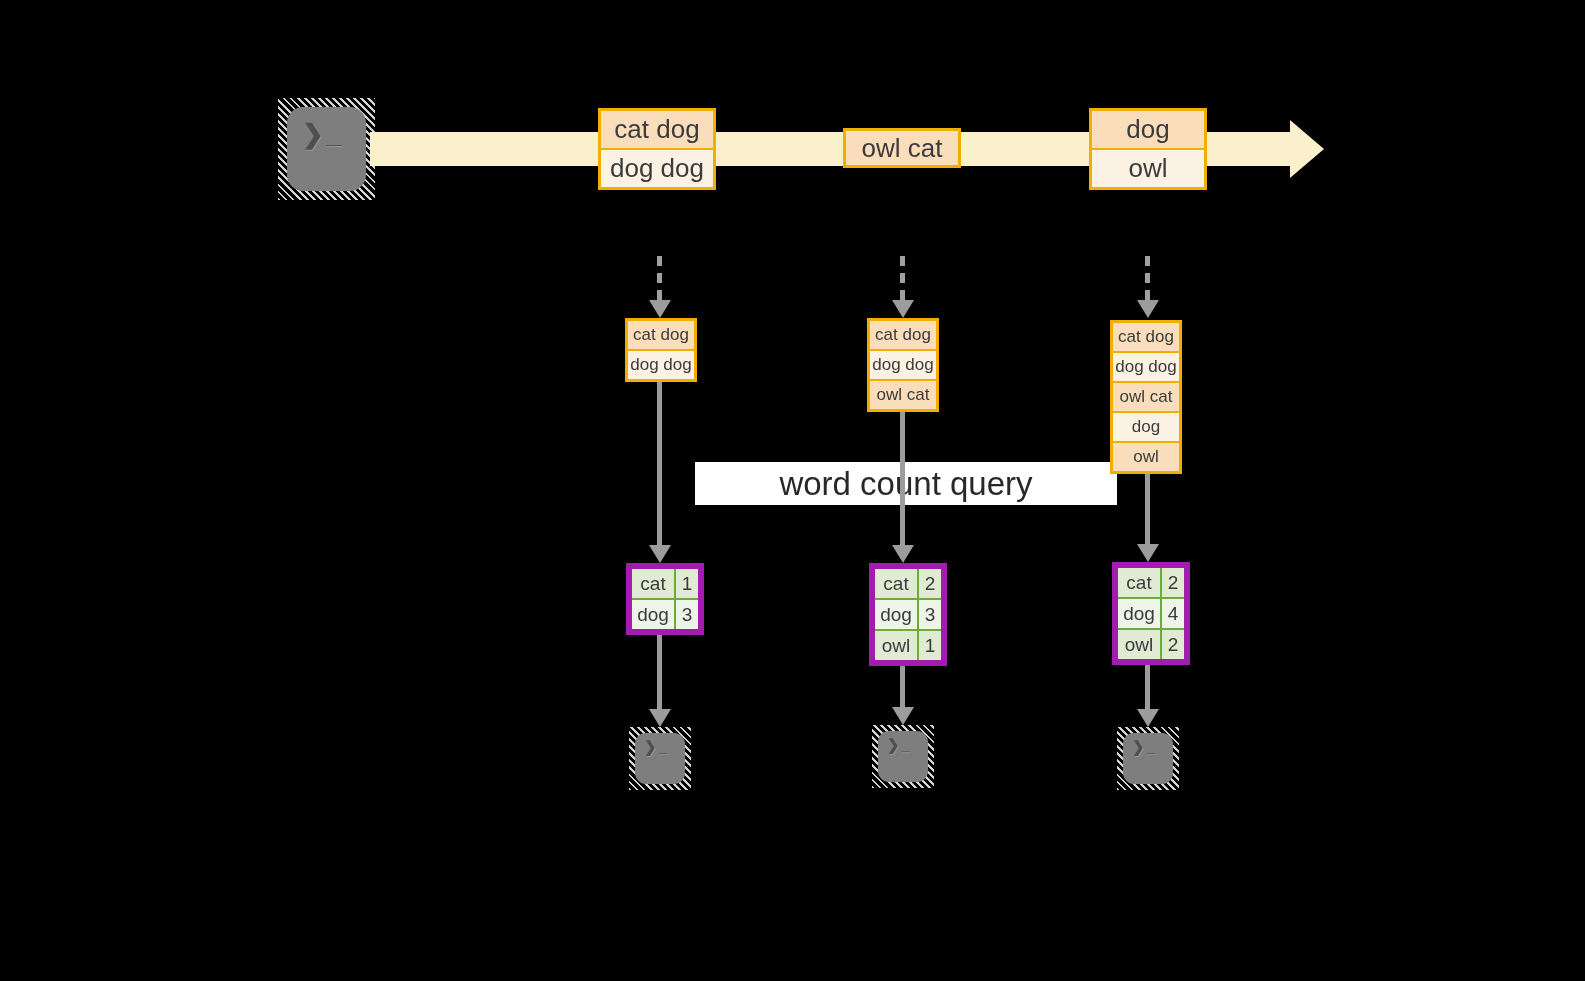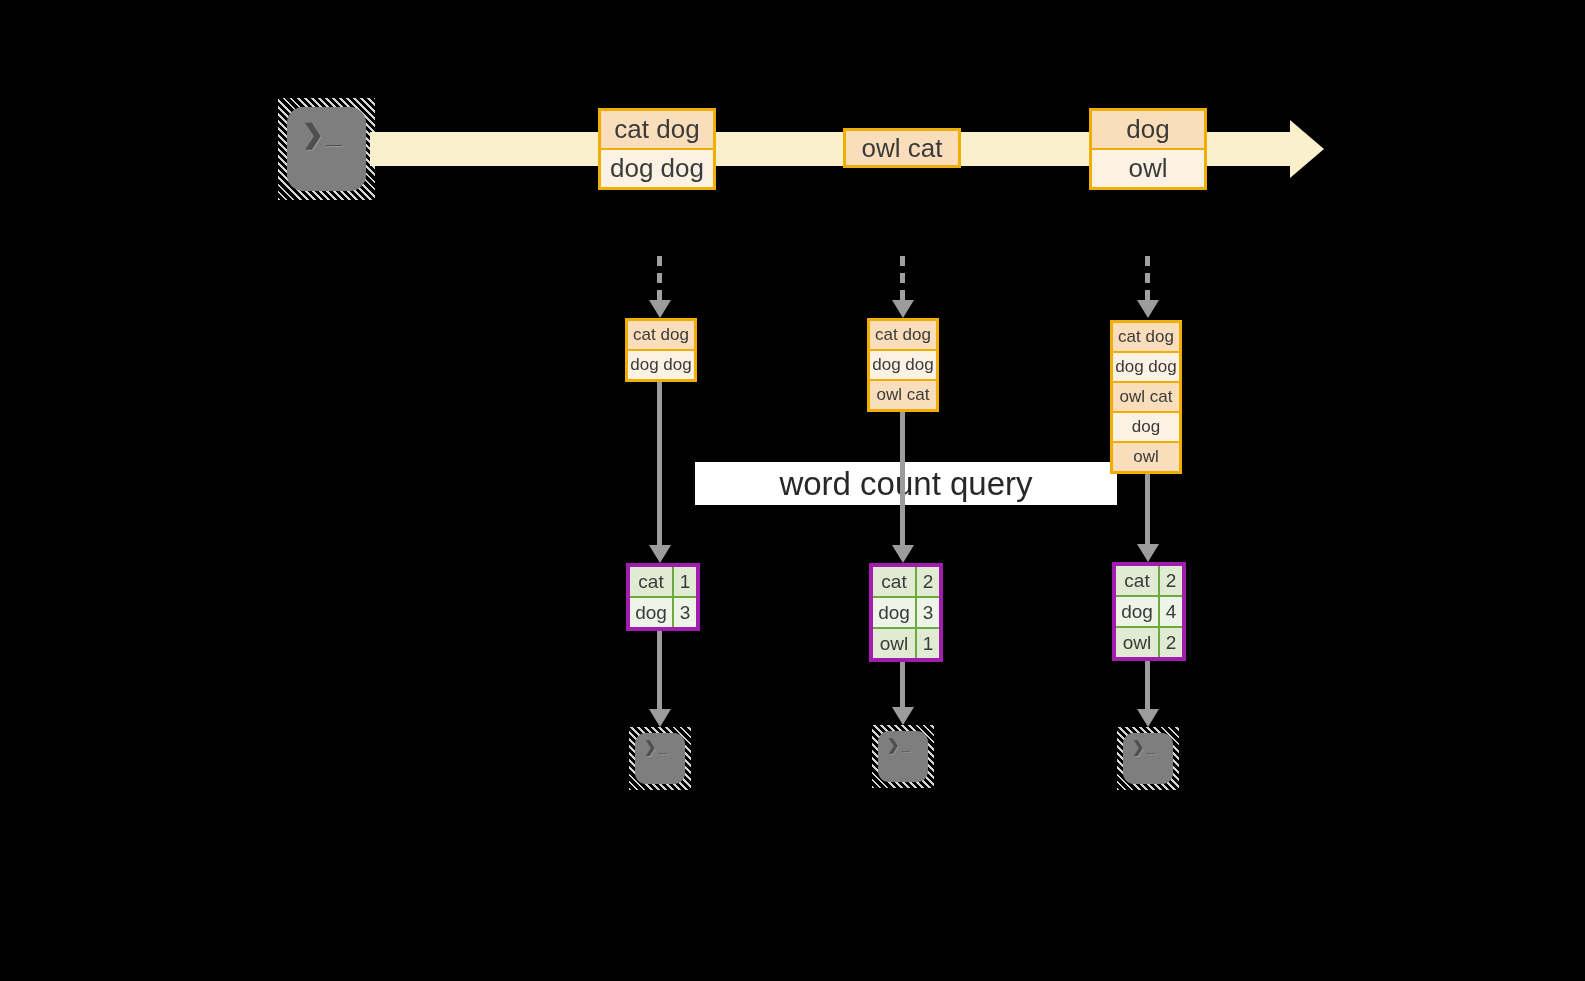--- a/index.html
+++ b/index.html
@@ -50,21 +50,21 @@
   .scell { width:66px; height:28px; line-height:28px; text-align:center; font-size:17px; }
   .scell + .scell { border-top:2px solid #f0ae00; }
   
   .banner {
     position:absolute; left:695px; top:462px; width:422px; height:43px;
     background:#ffffff; color:#282828; font-size:33px; line-height:44px;
     text-align:center; z-index:1;
   }
   
   .gtable {
-    position:absolute; background:#6cab3e; border:4px solid #a21caf;
+    position:absolute; background:#6cab3e; border:6px solid #a21caf;
     display:grid; grid-template-columns:42px 22px; gap:2px; z-index:3;
   }
   .gcell { height:29px; line-height:29px; text-align:center; font-size:19px; }
   .glight { background:#e1ead3; }
   .glighter { background:#eff4e9; }
 </style>
 </head>
 <body>
 
 <div class="stage">

